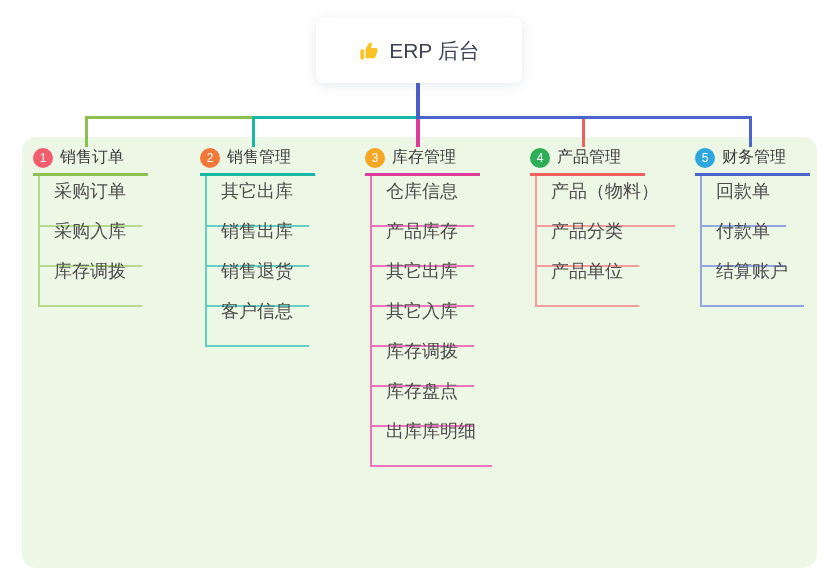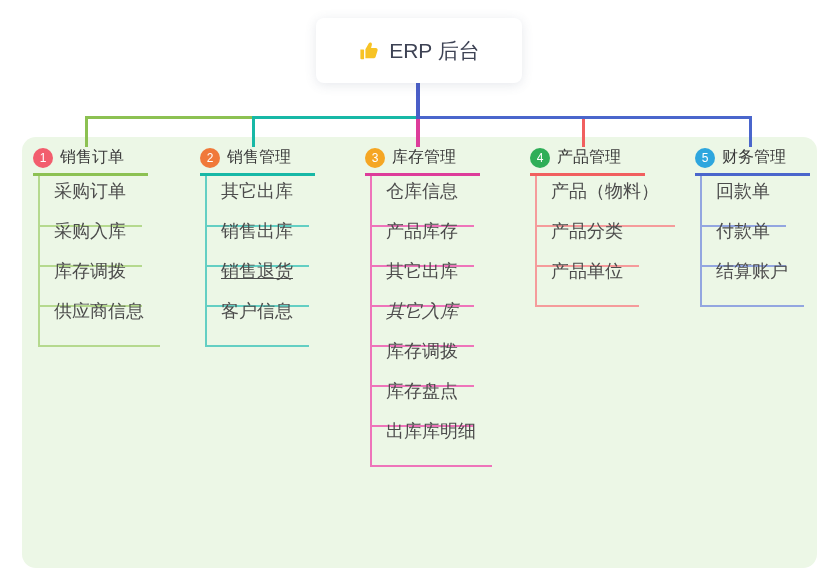--- a/index.html
+++ b/index.html
@@ -87,39 +87,36 @@
         <div class="children" style="border-left-color: rgb(181, 217, 142);">
           <div class="child">
             <span class="child-label" style="border-bottom-color: rgb(181, 217, 142);">采购订单</span>
           </div>
           <div class="child">
             <span class="child-label" style="border-bottom-color: rgb(181, 217, 142);">采购入库</span>
           </div>
           <div class="child">
             <span class="child-label" style="border-bottom-color: rgb(181, 217, 142);">库存调拨</span>
           </div>
-          <div class="child">
-            <span class="child-label" style="border-bottom-color: rgb(181, 217, 142);">供应商信息</span>
-          </div>
         </div>
       </div>
       <div class="branch" style="left: 200px;">
         <div class="branch-title" style="border-bottom-color: rgb(23, 184, 166);">
           <span class="badge" style="background: rgb(240, 121, 58);">2</span>
           <span>销售管理</span>
         </div>
         <div class="children" style="border-left-color: rgb(99, 207, 195);">
           <div class="child">
             <span class="child-label" style="border-bottom-color: rgb(99, 207, 195);">其它出库</span>
           </div>
           <div class="child">
             <span class="child-label" style="border-bottom-color: rgb(99, 207, 195);">销售出库</span>
           </div>
           <div class="child">
-            <span class="child-label" style="border-bottom-color: rgb(99, 207, 195); text-decoration: underline;">销售退货</span>
+            <span class="child-label" style="border-bottom-color: rgb(99, 207, 195);">销售退货</span>
           </div>
           <div class="child">
             <span class="child-label" style="border-bottom-color: rgb(99, 207, 195);">客户信息</span>
           </div>
         </div>
       </div>
       <div class="branch" style="left: 365px;">
         <div class="branch-title" style="border-bottom-color: rgb(221, 60, 154);">
           <span class="badge" style="background: rgb(245, 166, 35);">3</span>
           <span>库存管理</span>
@@ -128,21 +125,21 @@
           <div class="child">
             <span class="child-label" style="border-bottom-color: rgb(238, 116, 186);">仓库信息</span>
           </div>
           <div class="child">
             <span class="child-label" style="border-bottom-color: rgb(238, 116, 186);">产品库存</span>
           </div>
           <div class="child">
             <span class="child-label" style="border-bottom-color: rgb(238, 116, 186);">其它出库</span>
           </div>
           <div class="child">
-            <span class="child-label" style="border-bottom-color: rgb(238, 116, 186); font-style: italic;">其它入库</span>
+            <span class="child-label" style="border-bottom-color: rgb(238, 116, 186);">其它入库</span>
           </div>
           <div class="child">
             <span class="child-label" style="border-bottom-color: rgb(238, 116, 186);">库存调拨</span>
           </div>
           <div class="child">
             <span class="child-label" style="border-bottom-color: rgb(238, 116, 186);">库存盘点</span>
           </div>
           <div class="child">
             <span class="child-label" style="border-bottom-color: rgb(238, 116, 186);">出库库明细</span>
           </div>

